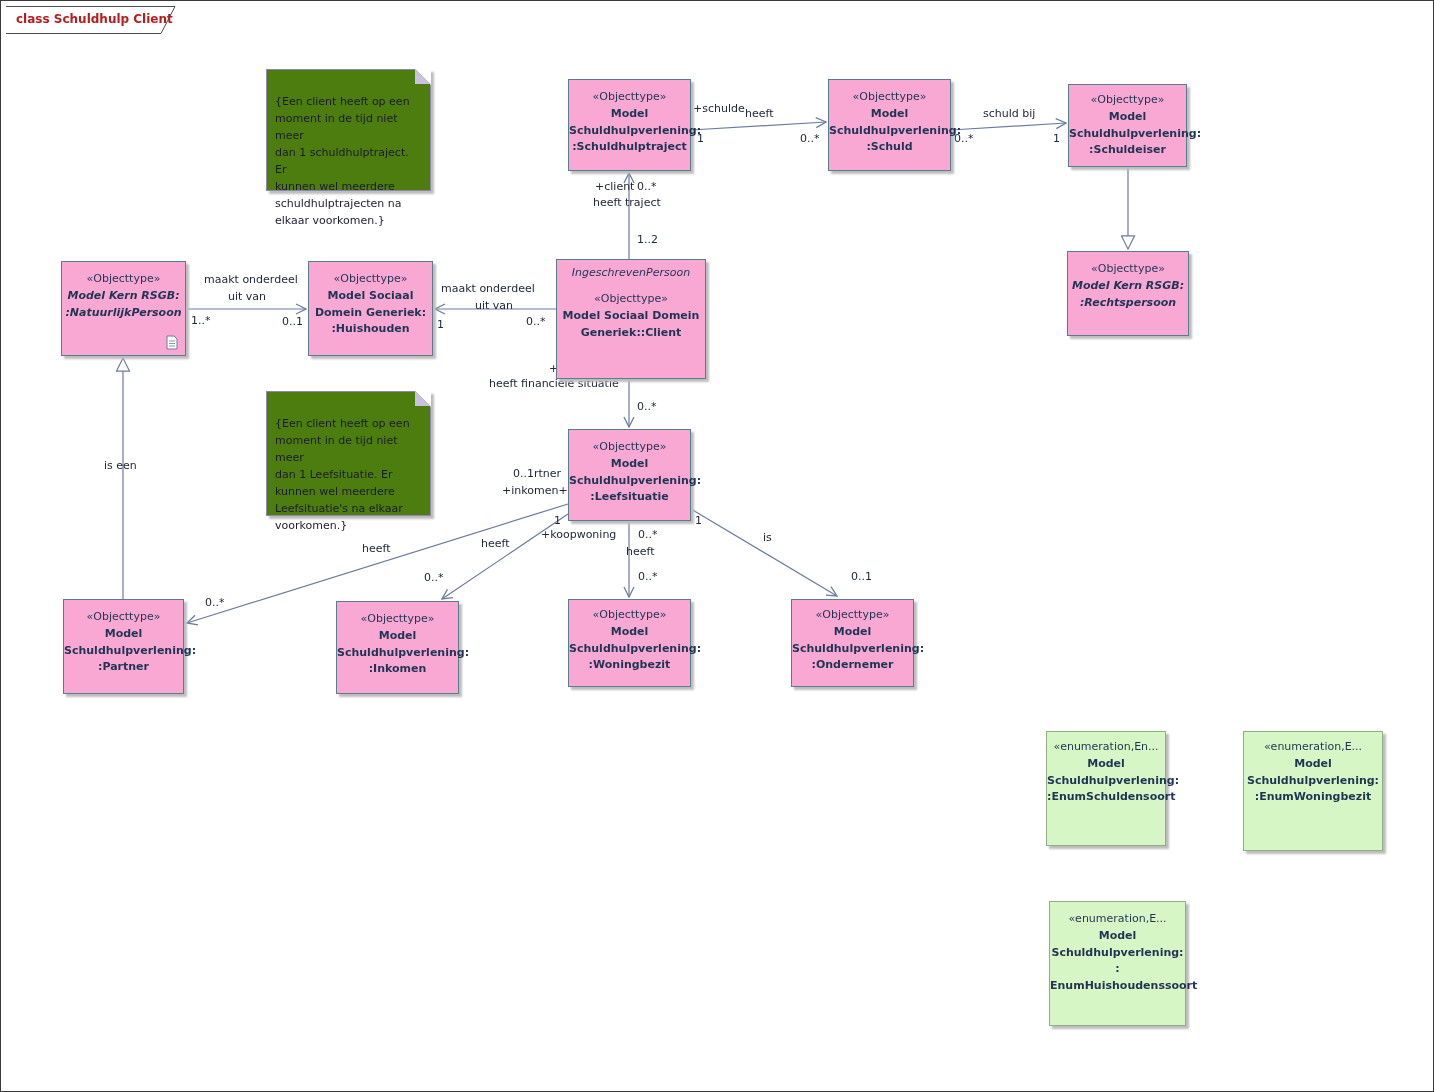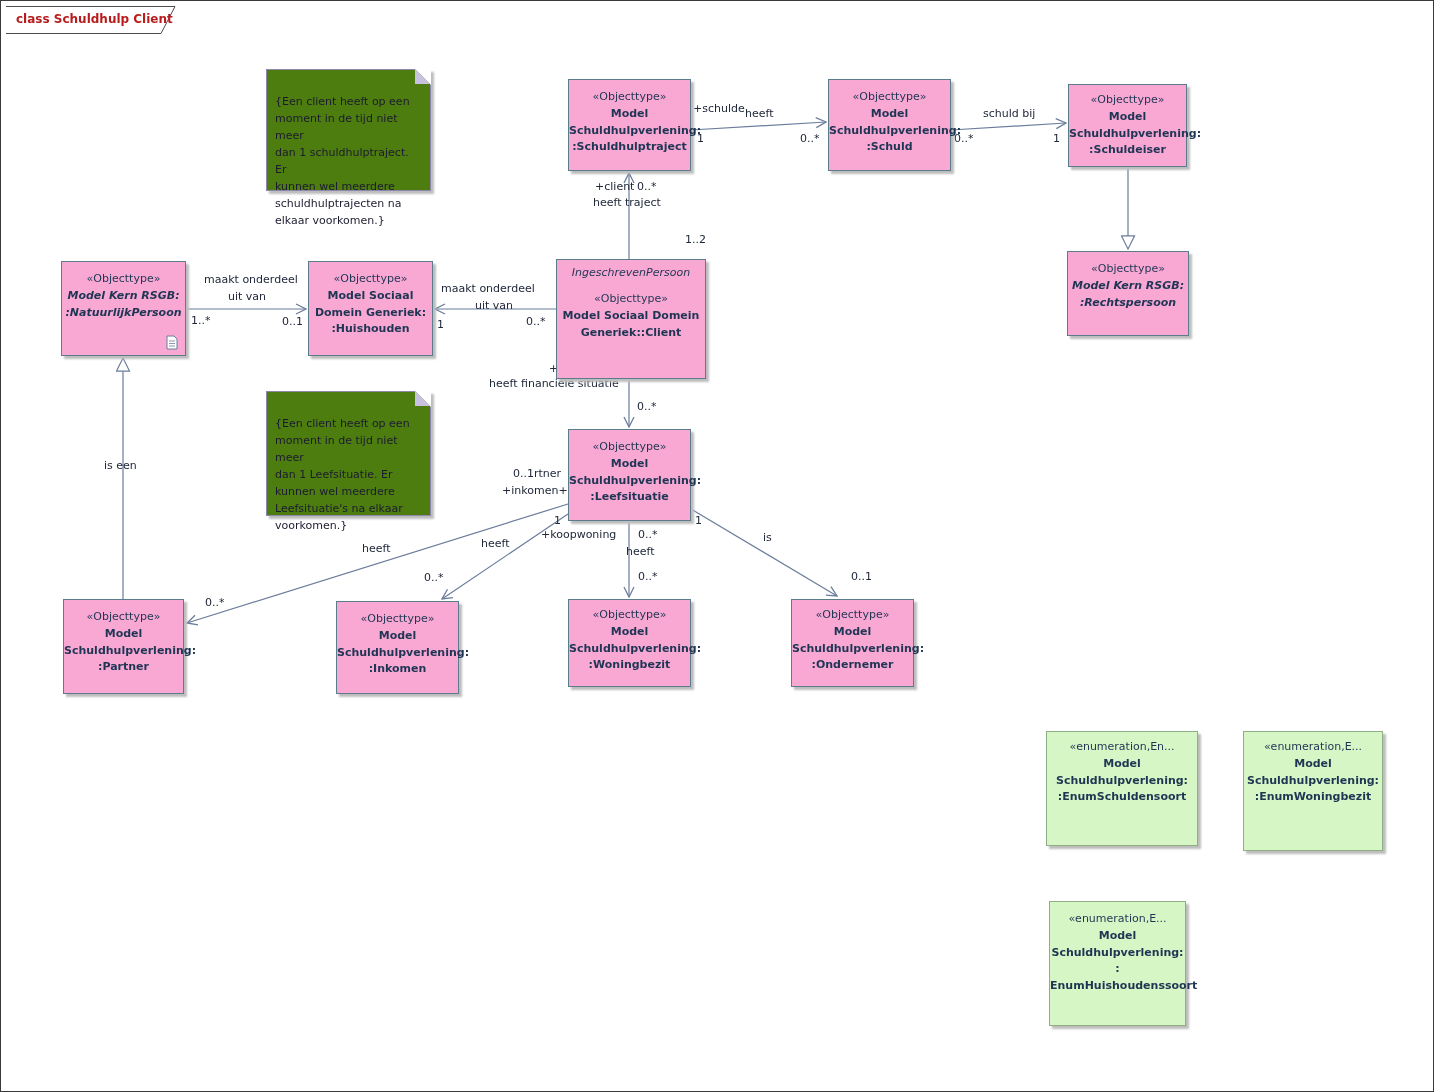--- a/index.html
+++ b/index.html
@@ -180,21 +180,21 @@
 :Woningbezit</div>
   </div>
 
   <div class="uml-class" style="left:790px; top:598px; width:123px; height:88px; padding-top:7px;">
     <div class="st">«Objecttype»</div>
     <div class="nm pre">Model
 Schuldhulpverlening:
 :Ondernemer</div>
   </div>
 
-  <div class="uml-enum" style="left:1045px; top:730px; width:152px; height:115px; padding-top:7px;">
+  <div class="uml-enum" style="left:1045px; top:730px; width:120px; height:115px; padding-top:7px;">
     <div class="st">«enumeration,En...</div>
     <div class="nm pre">Model
 Schuldhulpverlening:
 :EnumSchuldensoort</div>
   </div>
 
   <div class="uml-enum" style="left:1242px; top:730px; width:140px; height:120px; padding-top:7px;">
     <div class="st">«enumeration,E...</div>
     <div class="nm pre">Model
 Schuldhulpverlening:
@@ -212,21 +212,21 @@
   <span class="lbl" style="left:692px; top:101px;">+schulde</span>
   <span class="lbl" style="left:744px; top:106px;">heeft</span>
   <span class="lbl" style="left:696px; top:131px;">1</span>
   <span class="lbl" style="left:799px; top:131px;">0..*</span>
   <span class="lbl" style="left:982px; top:106px;">schuld bij</span>
   <span class="lbl" style="left:953px; top:131px;">0..*</span>
   <span class="lbl" style="left:1052px; top:131px;">1</span>
   <span class="lbl" style="left:578px; top:179px;margin-left:16px;">+client</span>
   <span class="lbl" style="left:636px; top:179px;">0..*</span>
   <span class="lbl" style="left:592px; top:195px;">heeft traject</span>
-  <span class="lbl" style="left:636px; top:232px;margin-left:48px;">1..2</span>
+  <span class="lbl" style="left:636px; top:232px;">1..2</span>
   <span class="lbl" style="left:203px; top:272px;">maakt onderdeel</span>
   <span class="lbl" style="left:227px; top:289px;">uit van</span>
   <span class="lbl" style="left:190px; top:313px;">1..*</span>
   <span class="lbl" style="left:281px; top:314px;">0..1</span>
   <span class="lbl" style="left:440px; top:281px;">maakt onderdeel</span>
   <span class="lbl" style="left:474px; top:298px;">uit van</span>
   <span class="lbl" style="left:525px; top:314px;">0..*</span>
   <span class="lbl" style="left:436px; top:317px;">1</span>
   <span class="lbl" style="left:548px; top:361px;">+enumeration</span>
   <span class="lbl" style="left:636px; top:361px;">1</span>

